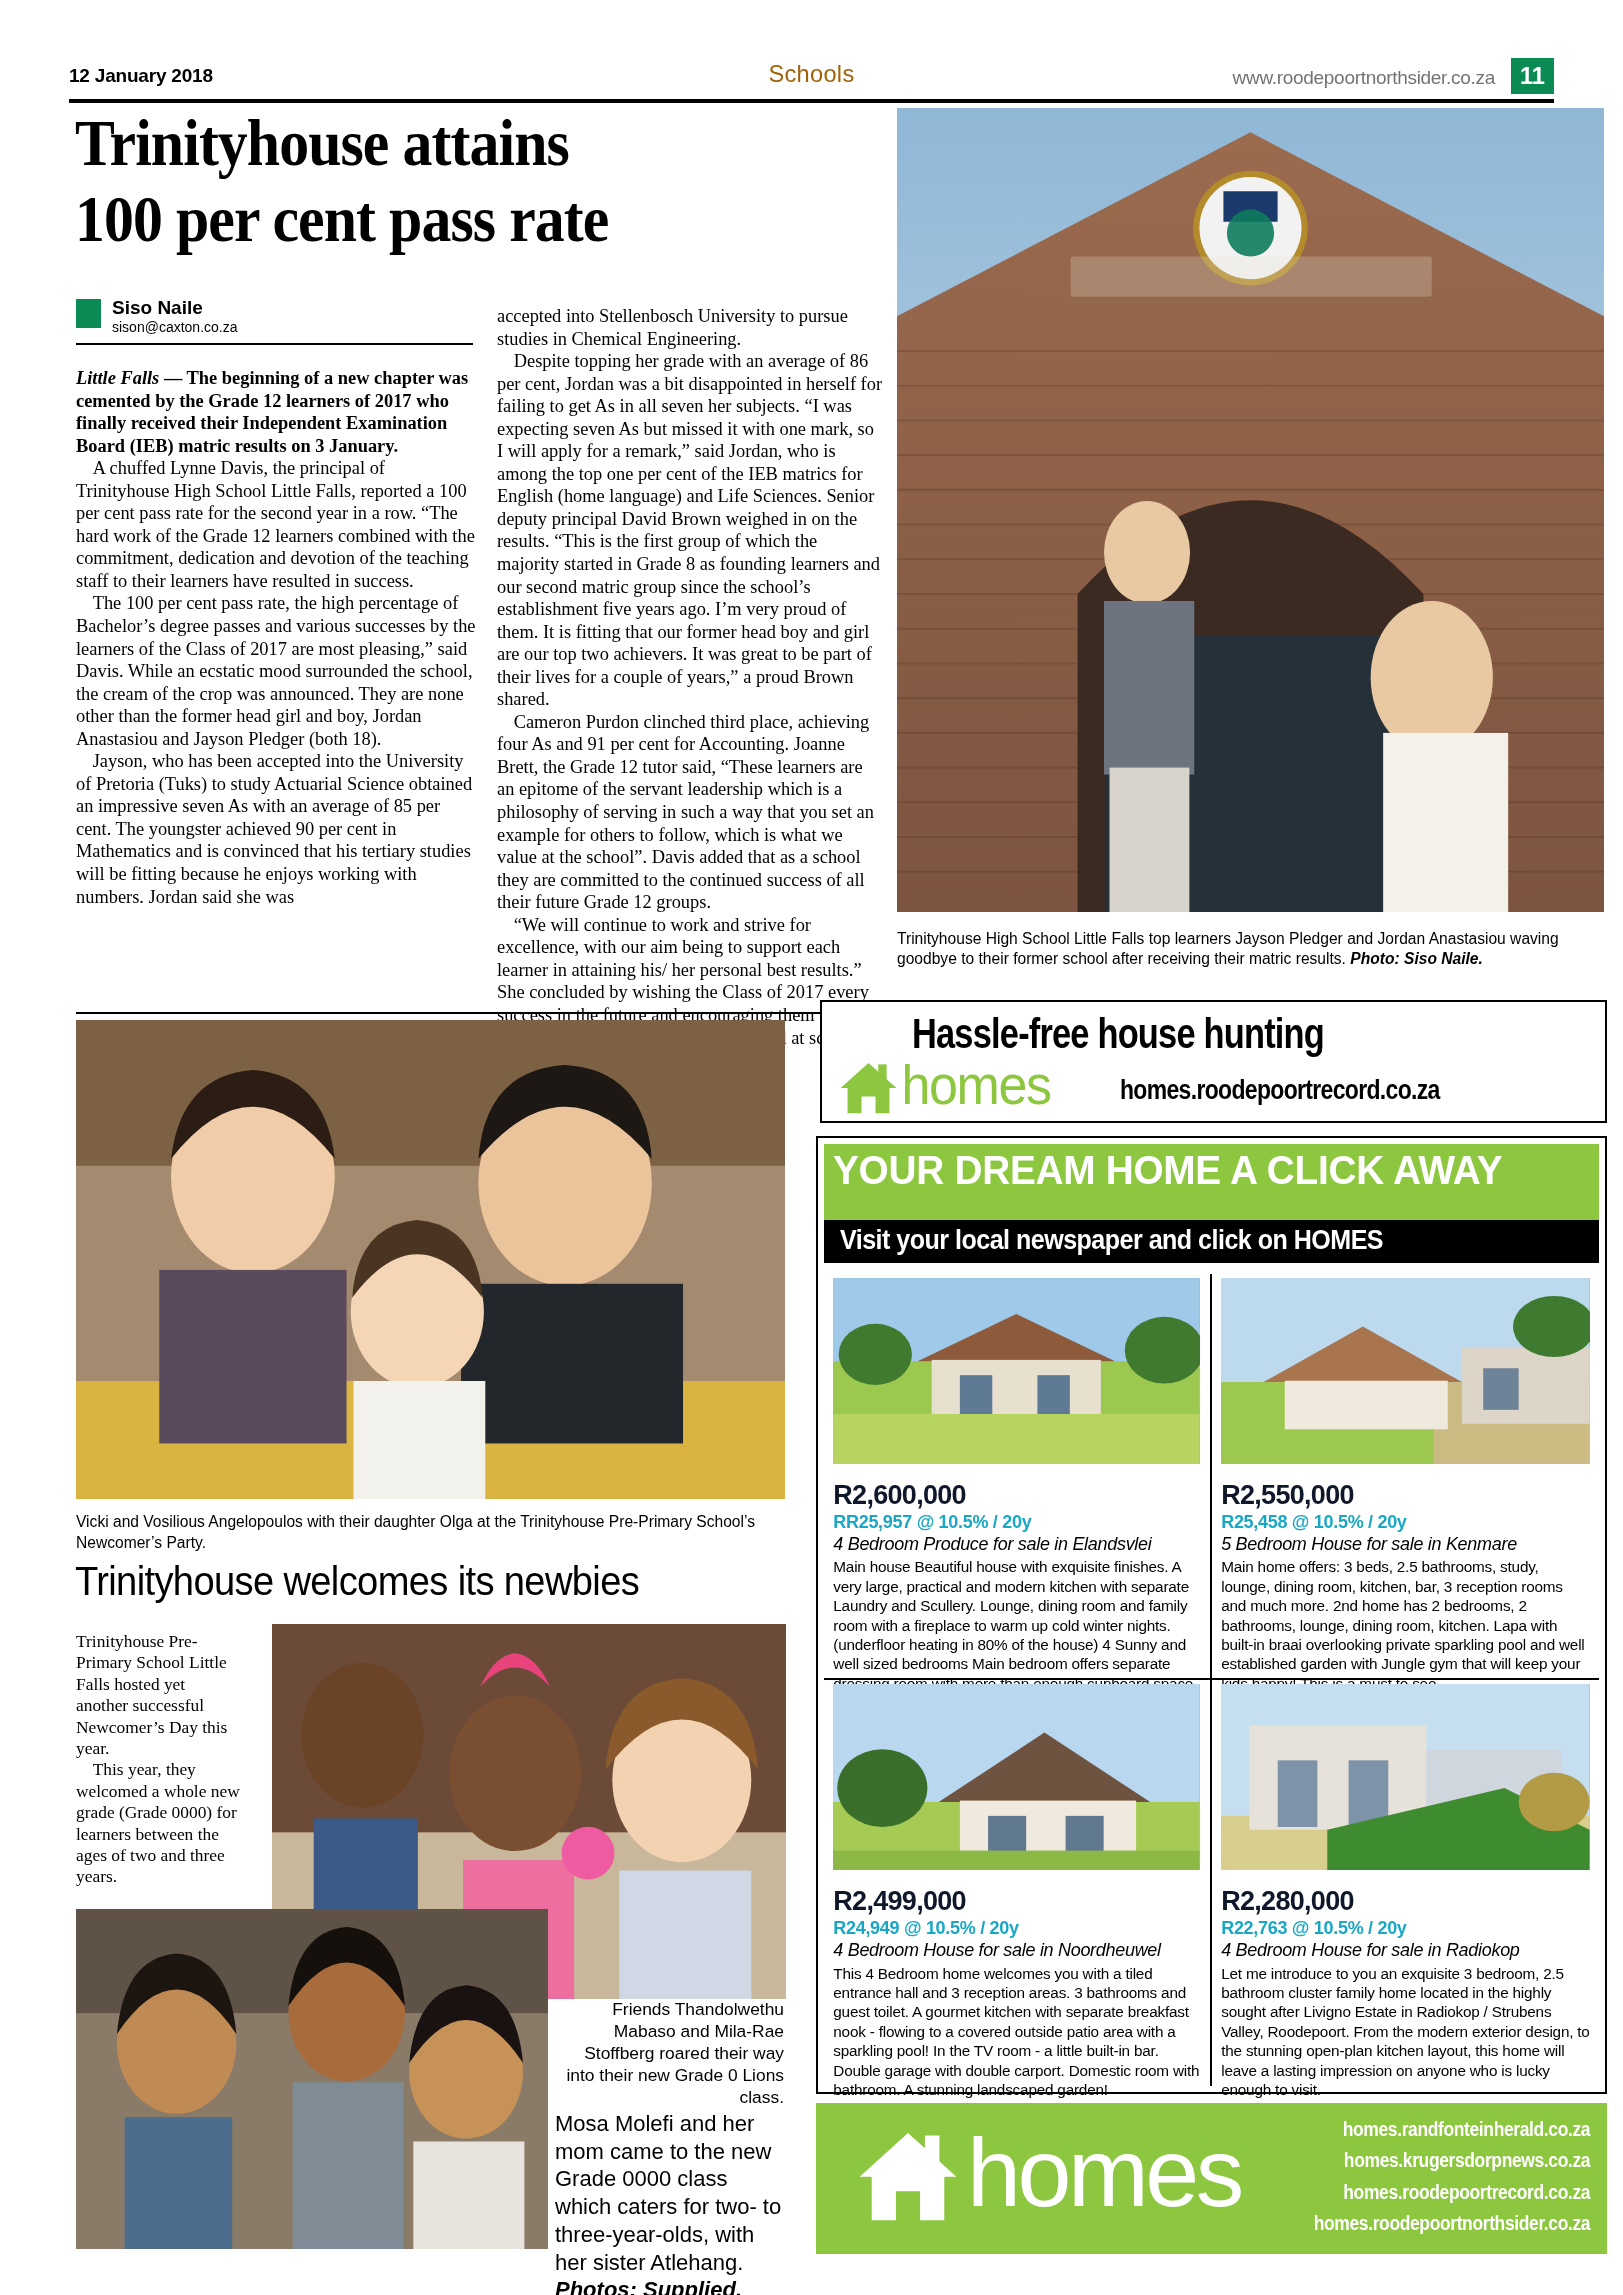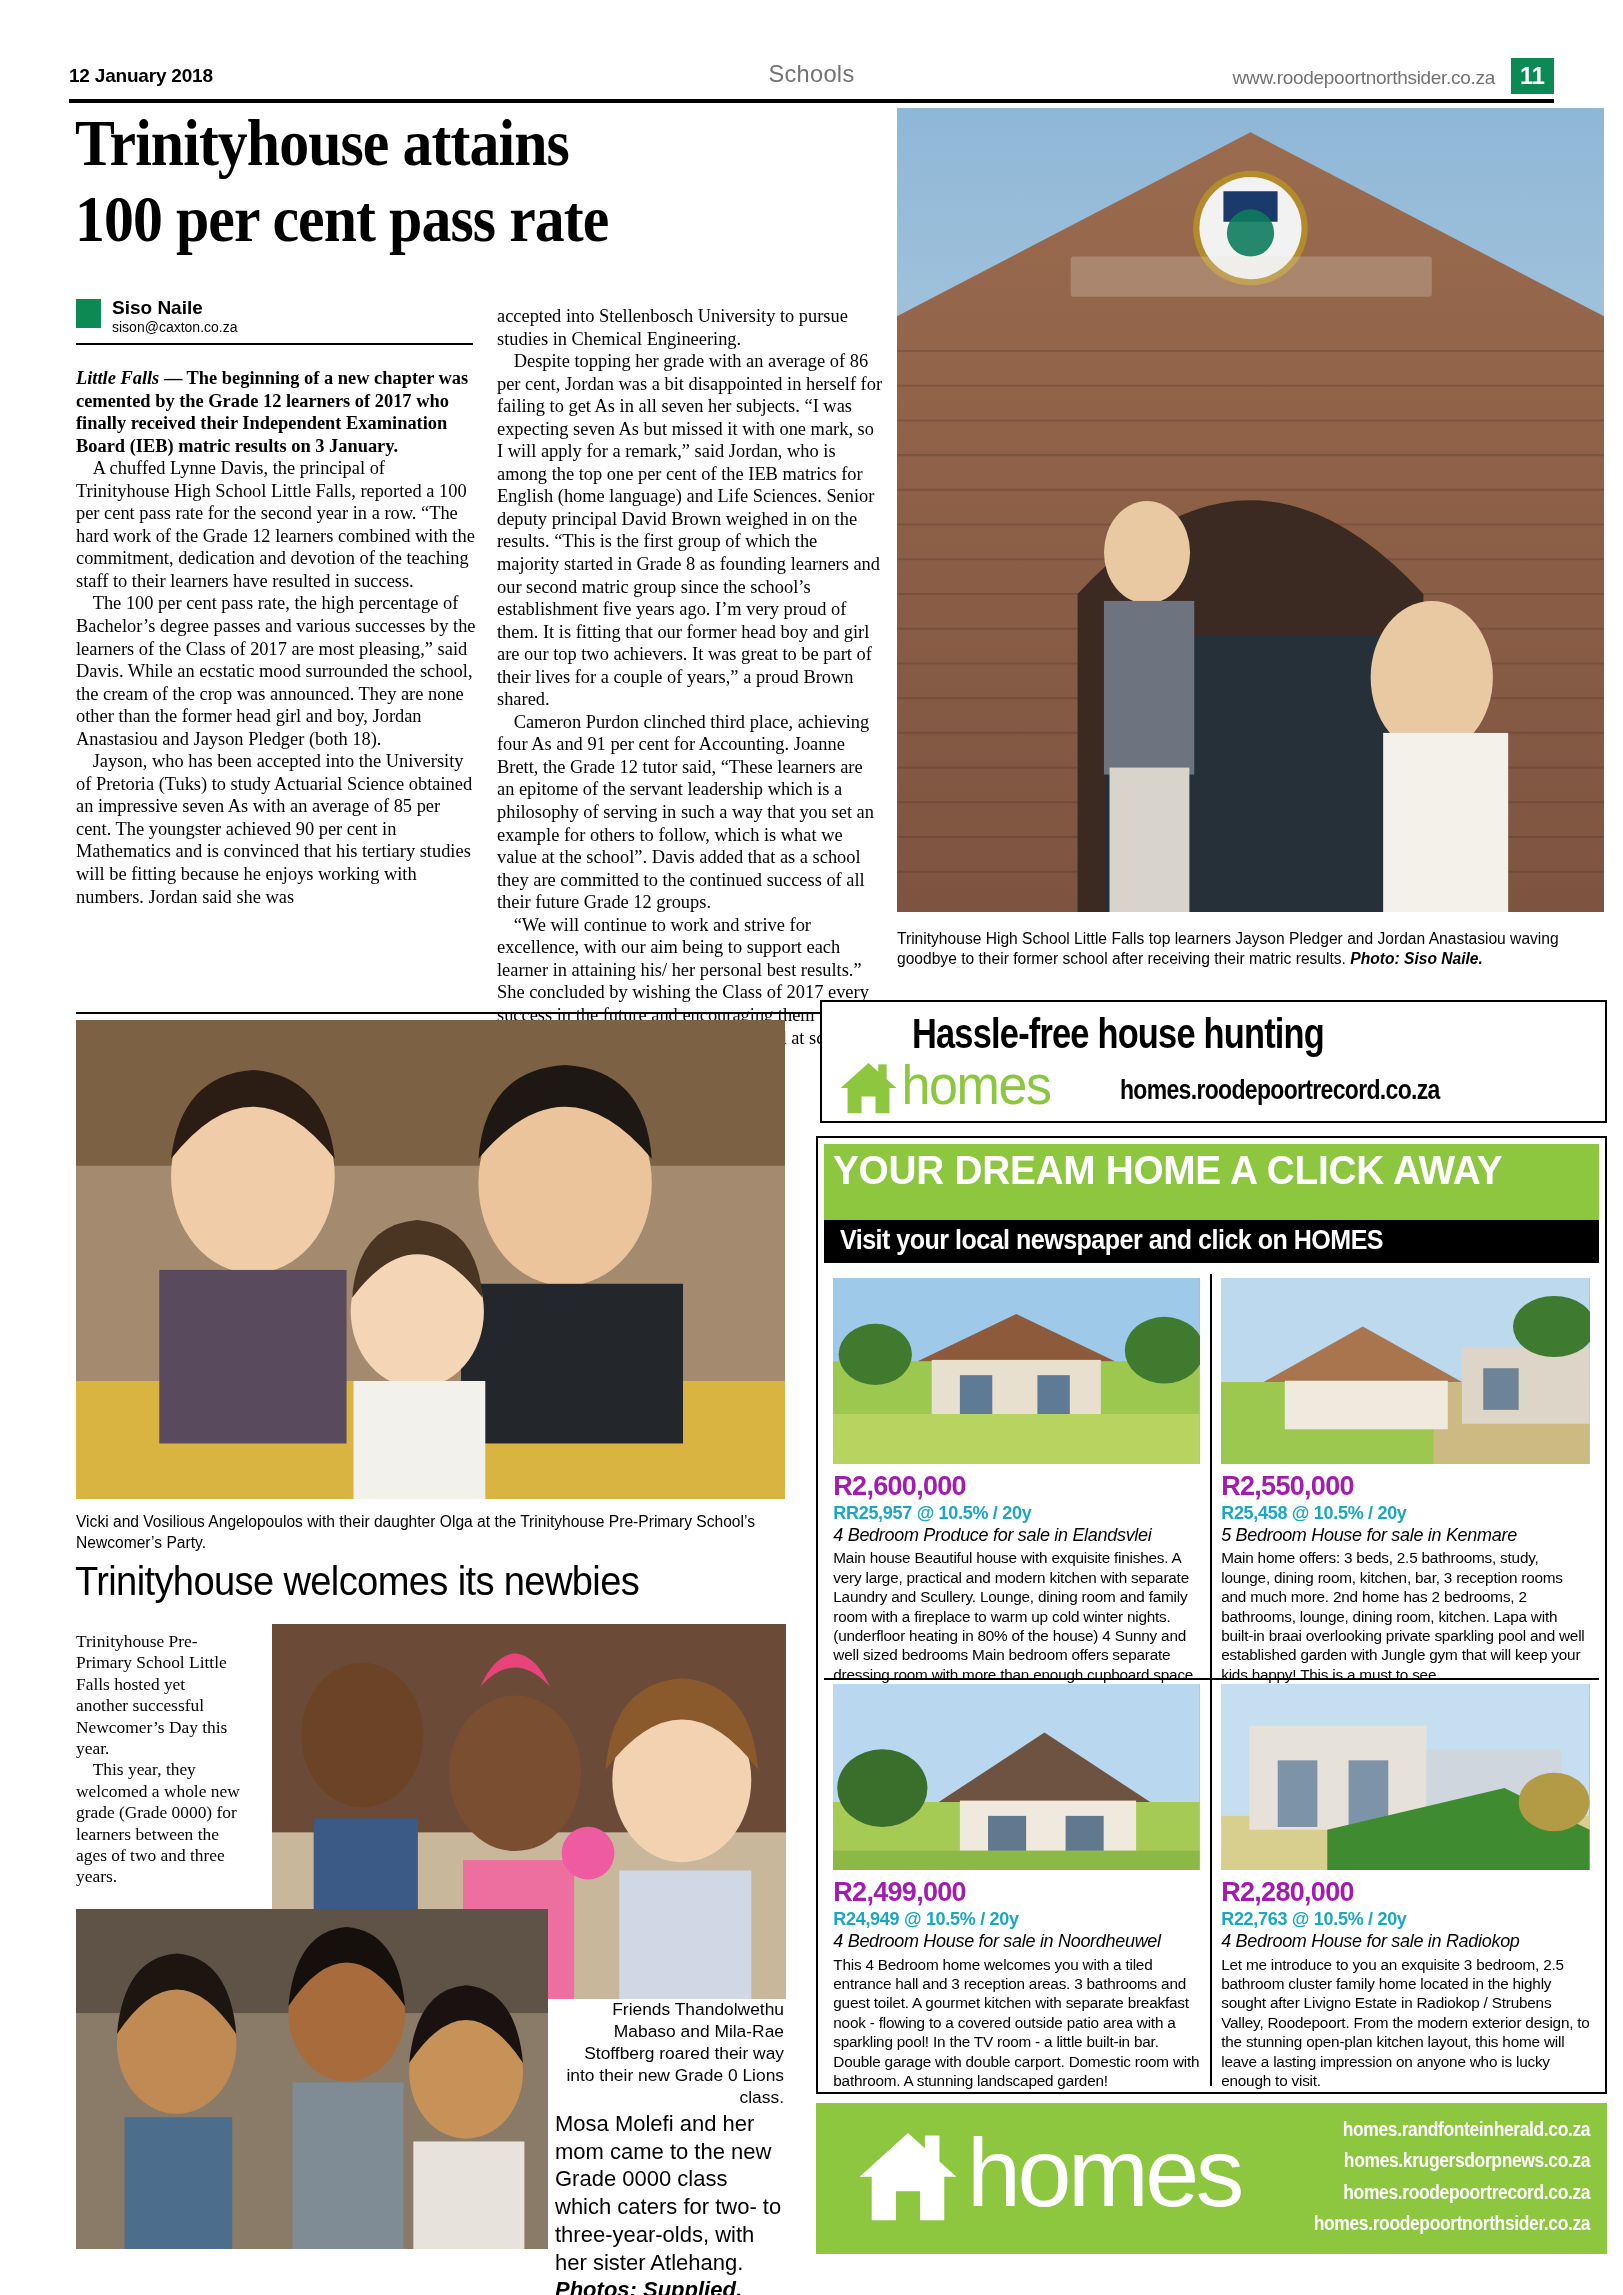--- a/index.html
+++ b/index.html
@@ -9,21 +9,21 @@
     -webkit-font-smoothing:antialiased;
     position:relative;overflow:hidden;
   }
   .page{position:relative;width:1624px;height:2295px;}
 
   
   .masthead{position:absolute;left:69px;top:64px;width:1485px;height:32px;}
   .mast-date{position:absolute;left:0;top:1.4px;font-family:"Liberation Sans",sans-serif;
     font-weight:bold;font-size:19px;letter-spacing:-0.2px;color:#000;}
   .mast-section{position:absolute;left:0;right:0;top:-2.8px;text-align:center;
-    font-family:"Liberation Sans",sans-serif;font-size:23.6px;color:#737373;letter-spacing:0.3px;}
+    font-family:"Liberation Sans",sans-serif;font-size:23.6px;color:#a16207;letter-spacing:0.3px;}
   .mast-url{position:absolute;right:59px;top:2.8px;font-family:"Liberation Sans",sans-serif;
     font-size:19px;color:#737373;letter-spacing:-0.3px;}
   .mast-pageno{position:absolute;right:0;top:-5.6px;width:43px;height:36px;background:#0b8a53;
     color:#fff;font-family:"Liberation Sans",sans-serif;font-weight:bold;font-size:23.6px;
     display:flex;align-items:center;justify-content:center;}
   .mast-rule{position:absolute;left:69px;top:99px;width:1485px;height:3.5px;background:#000;}
 
   
   .headline{position:absolute;left:75px;top:110px;width:805px;
     font-family:"Liberation Serif",serif;font-weight:bold;font-size:65px;
@@ -105,21 +105,21 @@
     transform:scaleX(0.88);transform-origin:left top;}
 
   .prop-grid{position:absolute;left:5.6px;top:136px;right:5.6px;bottom:5.6px;}
   .prop{position:absolute;width:50%;height:50%;box-sizing:border-box;padding:4.2px 9.7px 4.2px 9.7px;}
   .prop.p1{left:0;top:0;border-right:2.1px solid #000;border-bottom:2.1px solid #000;}
   .prop.p2{left:50%;top:0;border-bottom:2.1px solid #000;}
   .prop.p3{left:0;top:50%;border-right:2.1px solid #000;}
   .prop.p4{left:50%;top:50%;}
   .prop-img{width:100%;height:186px;overflow:hidden;background:#9bb;}
   .prop-price{font-family:"Liberation Sans",sans-serif;font-weight:bold;font-size:27px;
-    color:#a21caf;margin-top:7px;letter-spacing:-0.7px;}
+    color:#0f172a;margin-top:16px;letter-spacing:-0.7px;}
   .prop-bond{font-family:"Liberation Sans",sans-serif;font-weight:bold;font-size:18px;
     color:#1aa7c4;letter-spacing:-0.3px;margin-top:0.7px;}
   .prop-sub{font-family:"Liberation Sans",sans-serif;font-style:italic;font-size:18px;
     color:#000;letter-spacing:-0.3px;margin-top:1.4px;}
   .prop-desc{font-family:"Liberation Sans",sans-serif;font-size:15.3px;line-height:1.27;
     color:#000;margin-top:2.1px;letter-spacing:-0.2px;}
 
   
   .ad-footer{position:absolute;left:816px;top:2103px;width:791px;height:151px;background:#8dc63f;}
   .footer-logo{position:absolute;left:33px;top:18px;display:flex;align-items:center;}

